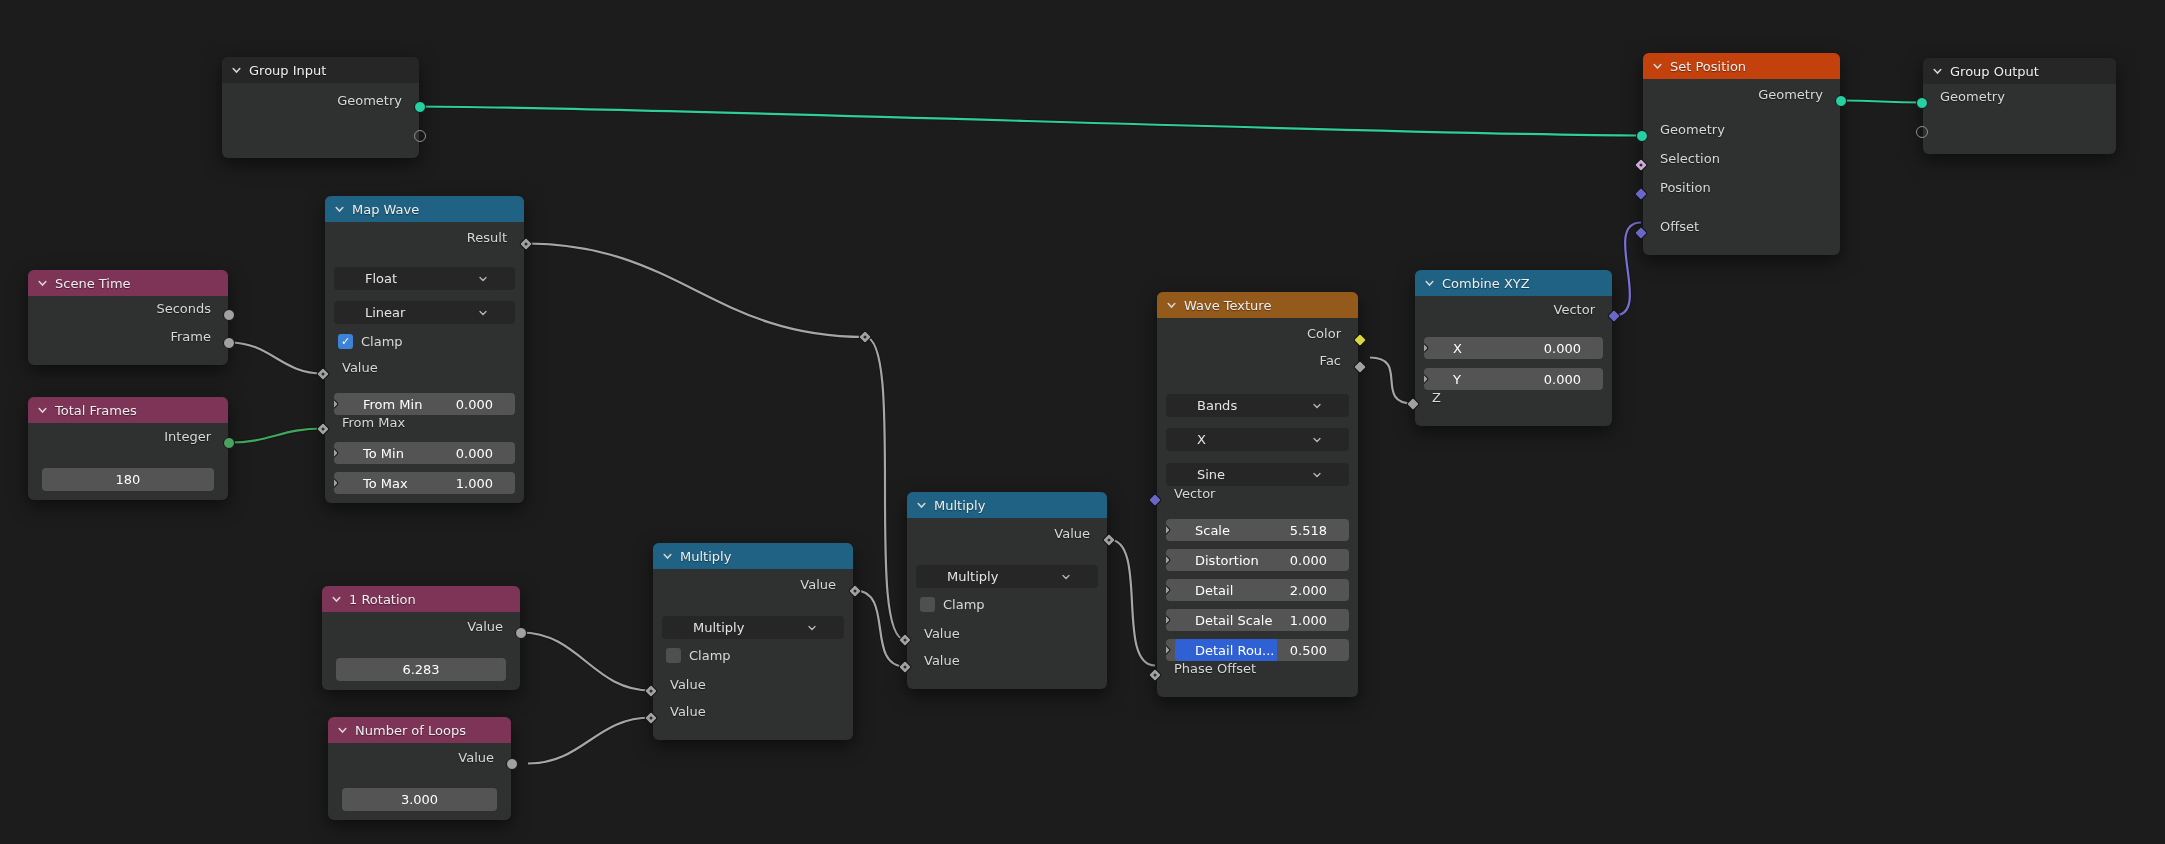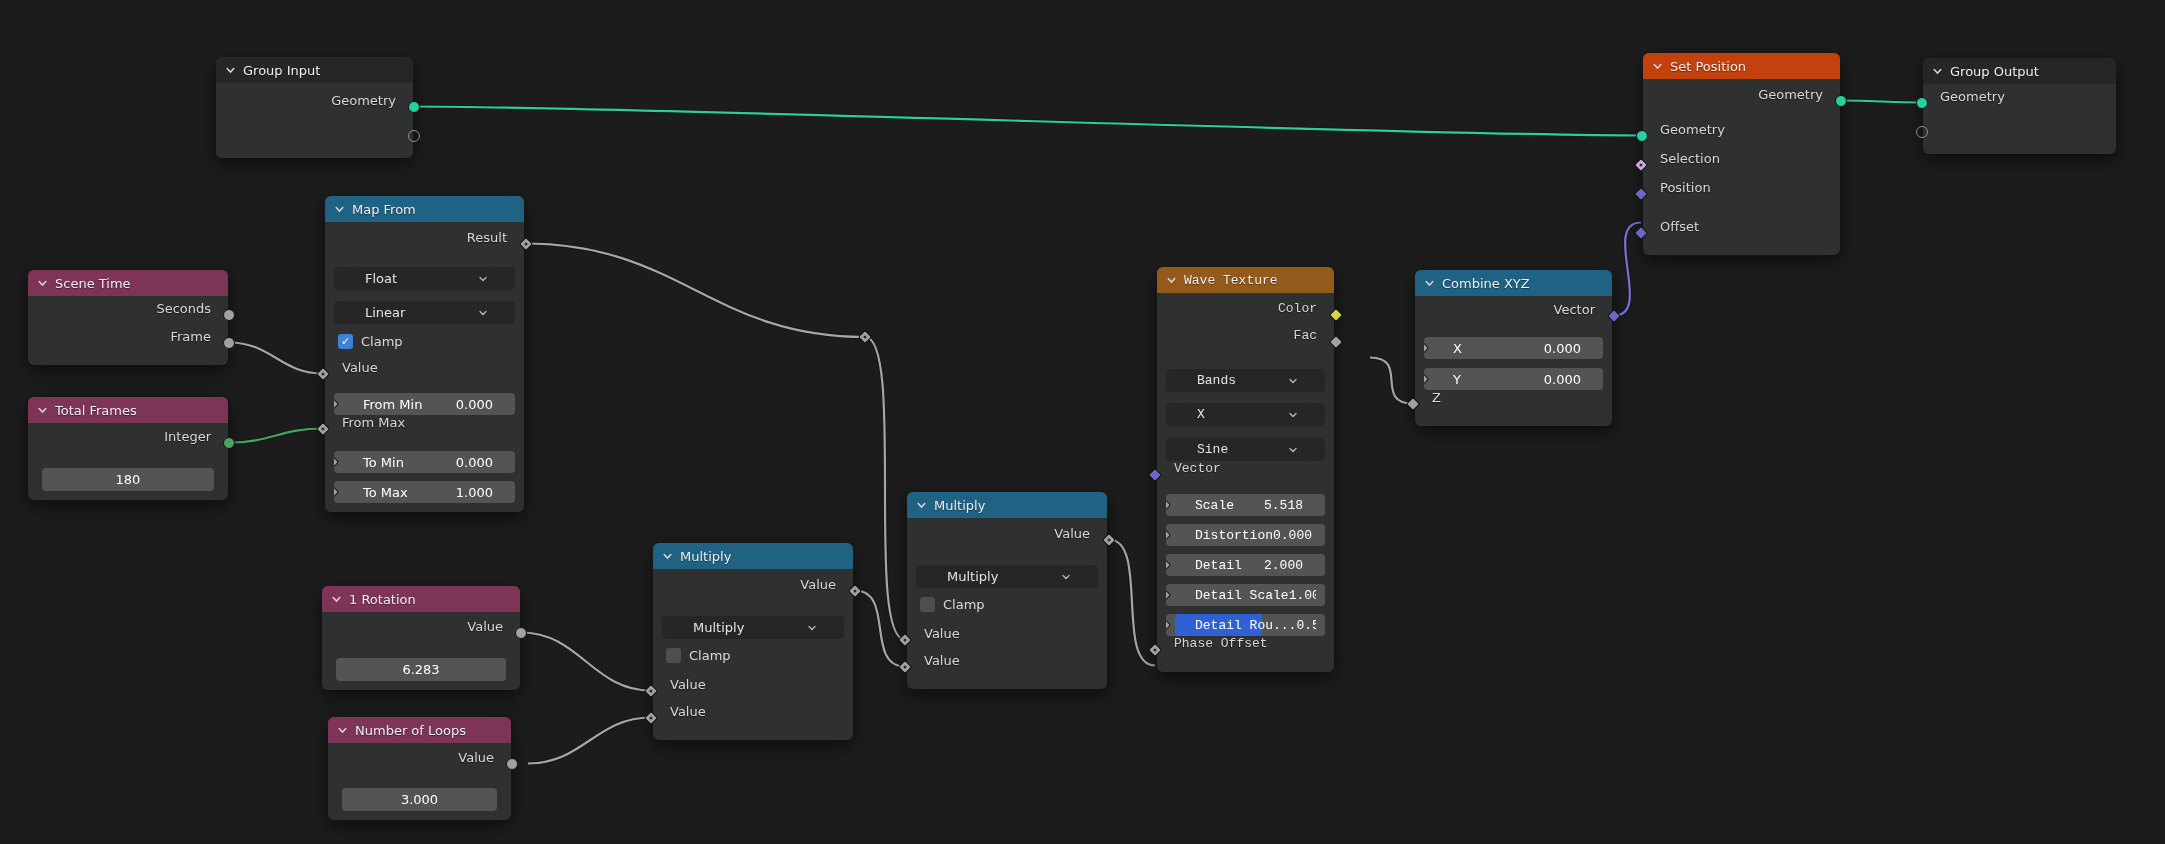--- a/index.html
+++ b/index.html
@@ -62,21 +62,21 @@
       <path d="M 526 243.5 C 678.55 243.5, 712.45 337, 865 337" stroke="#a6a6a6" stroke-width="2.2" fill="none" opacity="1"></path>
       <path d="M 865 337 C 905 337, 865 639.5, 905 639.5" stroke="#a6a6a6" stroke-width="2.2" fill="none" opacity="1"></path>
       <path d="M 521 632.5 C 579.5 632.5, 592.5 690.5, 651 690.5" stroke="#a6a6a6" stroke-width="2.2" fill="none" opacity="1"></path>
       <path d="M 528 763.5 C 583.35 763.5, 595.65 717.5, 651 717.5" stroke="#a6a6a6" stroke-width="2.2" fill="none" opacity="1"></path>
       <path d="M 855 590.5 C 895 590.5, 865 666.5, 905 666.5" stroke="#a6a6a6" stroke-width="2.2" fill="none" opacity="1"></path>
       <path d="M 1109 539.5 C 1149 539.5, 1115 665.5, 1155 665.5" stroke="#a6a6a6" stroke-width="2.2" fill="none" opacity="1"></path>
       <path d="M 1370 357.5 C 1410 357.5, 1373 403.5, 1413 403.5" stroke="#a6a6a6" stroke-width="2.2" fill="none" opacity="1"></path>
       <path d="M 1614 315.5 C 1654 315.5, 1601 222.5, 1641 222.5" stroke="#7b72d8" stroke-width="2.2" fill="none" opacity="1"></path>
     </svg>
   <div id="nodes">
-      <div class="node" style="left: 216px; top: 57px; width: 197px;">
+      <div class="node" style="left: 222px; top: 57px; width: 197px;">
         <div class="nhead" style="background: rgb(38, 38, 38);">
           <svg width="11" height="11" viewBox="0 0 10 10" style="flex:0 0 auto">
             <path d="M2 3.2 L5 6.4 L8 3.2" stroke="#d6d6d6" stroke-width="1.4" fill="none" stroke-linecap="round"></path>
           </svg>
           <span class="ntitle">Group Input</span>
         </div>
         <div class="row out" style="margin-top: 10px;">
           <span class="slabel">Geometry</span>
           <span class="sock circle rightside" style="background: rgb(38, 208, 162);"></span>
         </div>
@@ -115,21 +115,21 @@
           <div class="valfield">
             <span class="vf">180</span>
           </div>
         </div>
       </div>
       <div class="node" style="left: 325px; top: 196px; width: 199px;">
         <div class="nhead" style="background: rgb(31, 98, 131);">
           <svg width="11" height="11" viewBox="0 0 10 10" style="flex:0 0 auto">
             <path d="M2 3.2 L5 6.4 L8 3.2" stroke="#d6d6d6" stroke-width="1.4" fill="none" stroke-linecap="round"></path>
           </svg>
-          <span class="ntitle">Map From</span>
+          <span class="ntitle">Map Wave</span>
         </div>
         <div class="row out" style="margin-top: 8px;">
           <span class="slabel">Result</span>
           <span class="sock diamond-dot rightside" style="background: rgb(161, 161, 161);"></span>
         </div>
         <div class="row select" style="margin-top: 10px;">
           <div class="select">
             <span class="selval">Float</span>
             <svg width="10" height="10" viewBox="0 0 10 10" style="margin-left:auto;flex:0 0 auto">
               <path d="M2 3.5 L5 6.5 L8 3.5" stroke="#b8b8b8" stroke-width="1.3" fill="none" stroke-linecap="round"></path>
@@ -156,21 +156,21 @@
           <div class="slider">
             <span class="sl-label">From Min</span>
             <span class="sl-value">0.000</span>
           </div>
           <span class="sock diamond-dot leftside" style="background: rgb(161, 161, 161);"></span>
         </div>
         <div class="row in">
           <span class="slabel">From Max</span>
           <span class="sock diamond-dot leftside" style="background: rgb(161, 161, 161);"></span>
         </div>
-        <div class="row slider" style="margin-top: 9px;">
+        <div class="row slider" style="">
           <div class="slider">
             <span class="sl-label">To Min</span>
             <span class="sl-value">0.000</span>
           </div>
           <span class="sock diamond-dot leftside" style="background: rgb(161, 161, 161);"></span>
         </div>
         <div class="row slider" style="margin-top: 8px;">
           <div class="slider">
             <span class="sl-label">To Max</span>
             <span class="sl-value">1.000</span>
@@ -270,21 +270,21 @@
         <div class="row in" style="margin-top: 3px;">
           <span class="slabel">Value</span>
           <span class="sock diamond-dot leftside" style="background: rgb(161, 161, 161);"></span>
         </div>
         <div class="row in">
           <span class="slabel">Value</span>
           <span class="sock diamond-dot leftside" style="background: rgb(161, 161, 161);"></span>
         </div>
       </div>
       <span class="sock diamond-dot reroute" style="background: rgb(161, 161, 161); left: 860px; top: 332px;"></span>
-      <div class="node" style="left: 1157px; top: 267px; width: 177px; font-family: Liberation Mono, monospace;">
+      <div class="node" style="left: 1157px; top: 292px; width: 201px;">
         <div class="nhead" style="background: rgb(147, 90, 28);">
           <svg width="11" height="11" viewBox="0 0 10 10" style="flex:0 0 auto">
             <path d="M2 3.2 L5 6.4 L8 3.2" stroke="#d6d6d6" stroke-width="1.4" fill="none" stroke-linecap="round"></path>
           </svg>
           <span class="ntitle">Wave Texture</span>
         </div>
         <div class="row out" style="margin-top: 8px;">
           <span class="slabel">Color</span>
           <span class="sock diamond rightside" style="background: rgb(216, 214, 65);"></span>
         </div>

